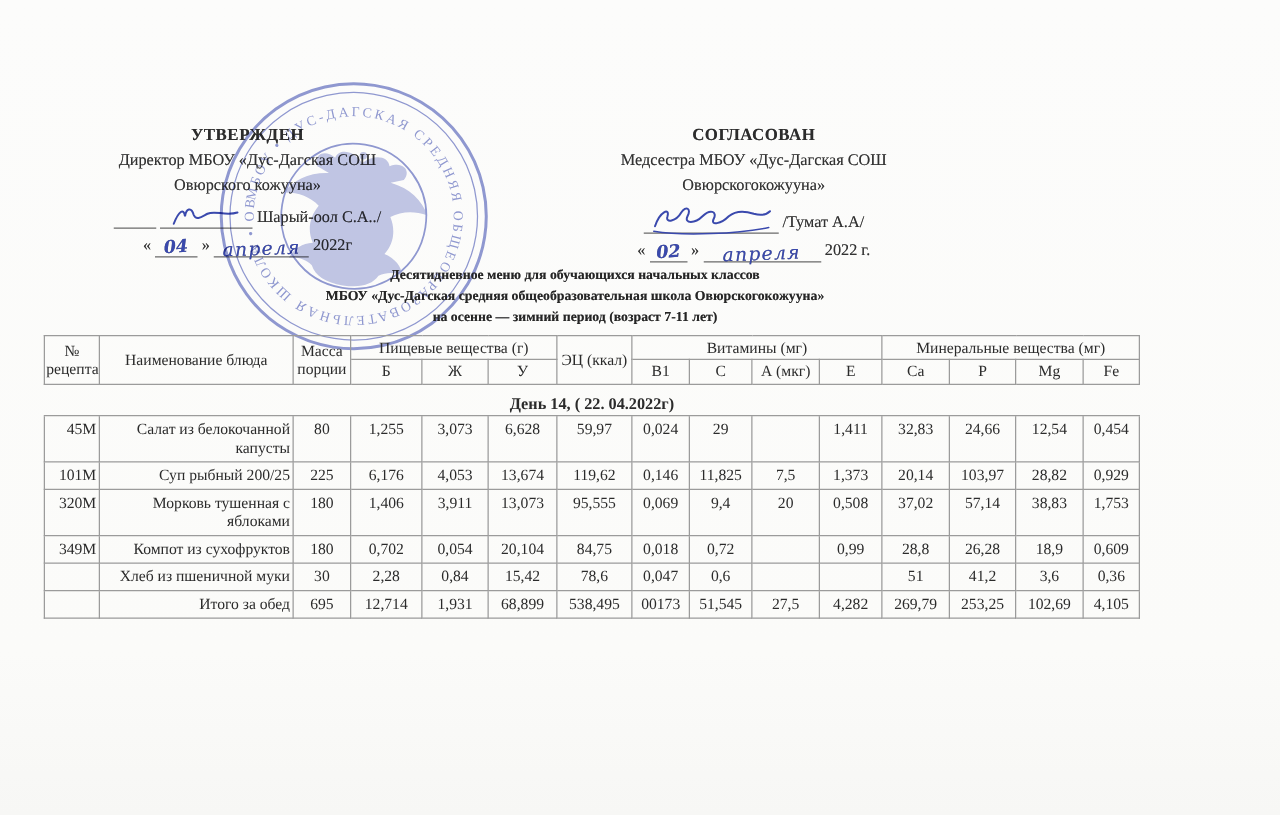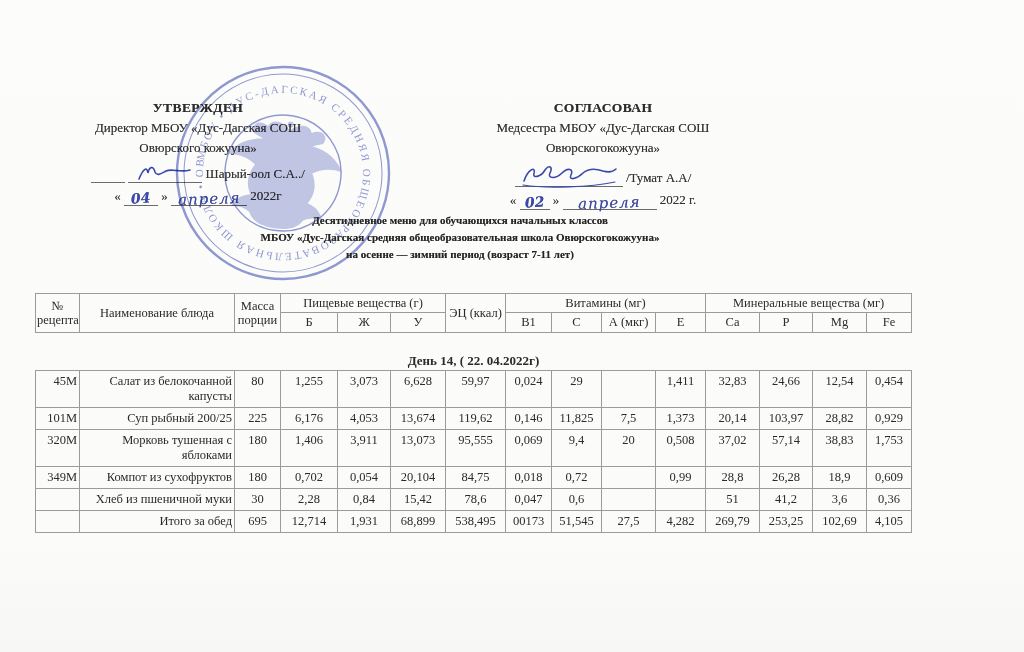--- a/index.html
+++ b/index.html
@@ -26,28 +26,28 @@
 
   
   .stamp { position:absolute; left:158px; top:48px; width:250px; height:250px;
            opacity:.58; transform:rotate(9deg); pointer-events:none; mix-blend-mode:multiply; }
 
   
   .doc-title { position:absolute; left:0; top:212px; width:920px; text-align:center;
                font-weight:bold; font-size:11px; line-height:1.55; color:#252525; }
 
   
-  .menu-table-wrap { position:absolute; left:35px; top:293px; }
+  .menu-table-wrap { position:absolute; left:35px; top:268px; }
   table { border-collapse:collapse; table-layout:fixed; width:876px; font-size:12.5px; color:#2b2b2b; }
   th, td { border:1px solid #9b9b9b; padding:2px 3px; font-weight:normal; }
   thead th { text-align:center; vertical-align:middle; line-height:1.15; padding:2px 1px; }
   tbody td { vertical-align:top; text-align:center; line-height:1.2; padding:3px 2px; }
   td.dish, td.no { text-align:right; padding-left:4px; }
   tr.day-row td { border-left:1px solid transparent; border-right:1px solid transparent;
-                  font-weight:bold; font-size:13px; text-align:center; padding:20px 0 2px; }
+                  font-weight:bold; font-size:13px; text-align:center; padding:7px 0 2px; }
   .scan-soft { text-shadow:0 0 .5px rgba(40,40,40,.55); }
 </style>
 </head>
 <body>
 
 <div class="page">
 
   <div class="approve approve-left scan-soft">
     <div class="heading">УТВЕРЖДЕН</div>
     <div>Директор МБОУ «Дус-Дагская СОШ</div>

